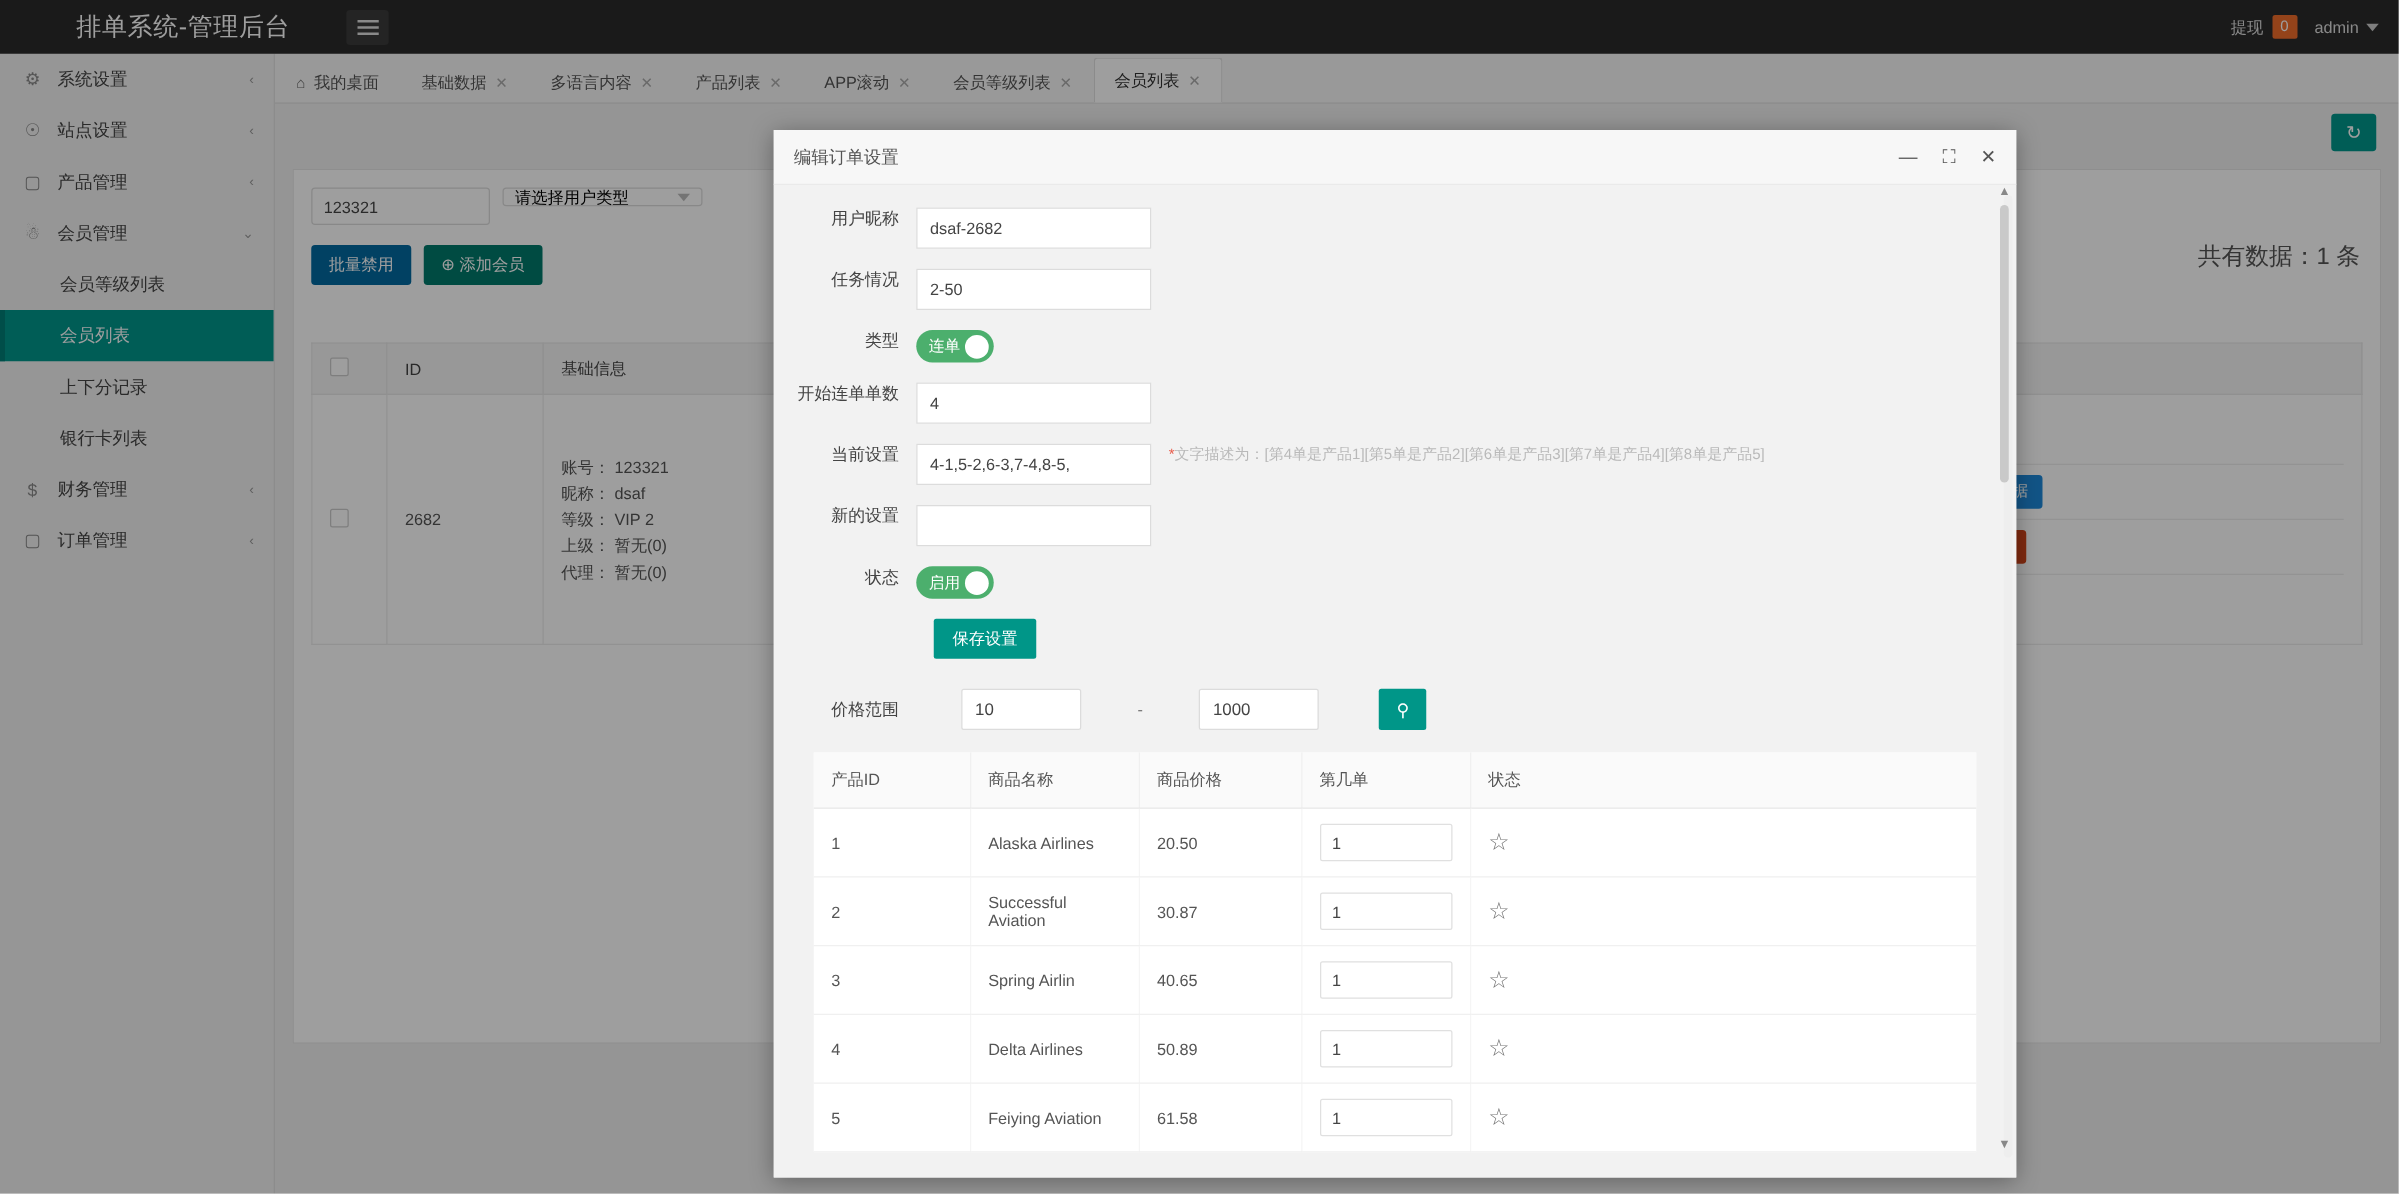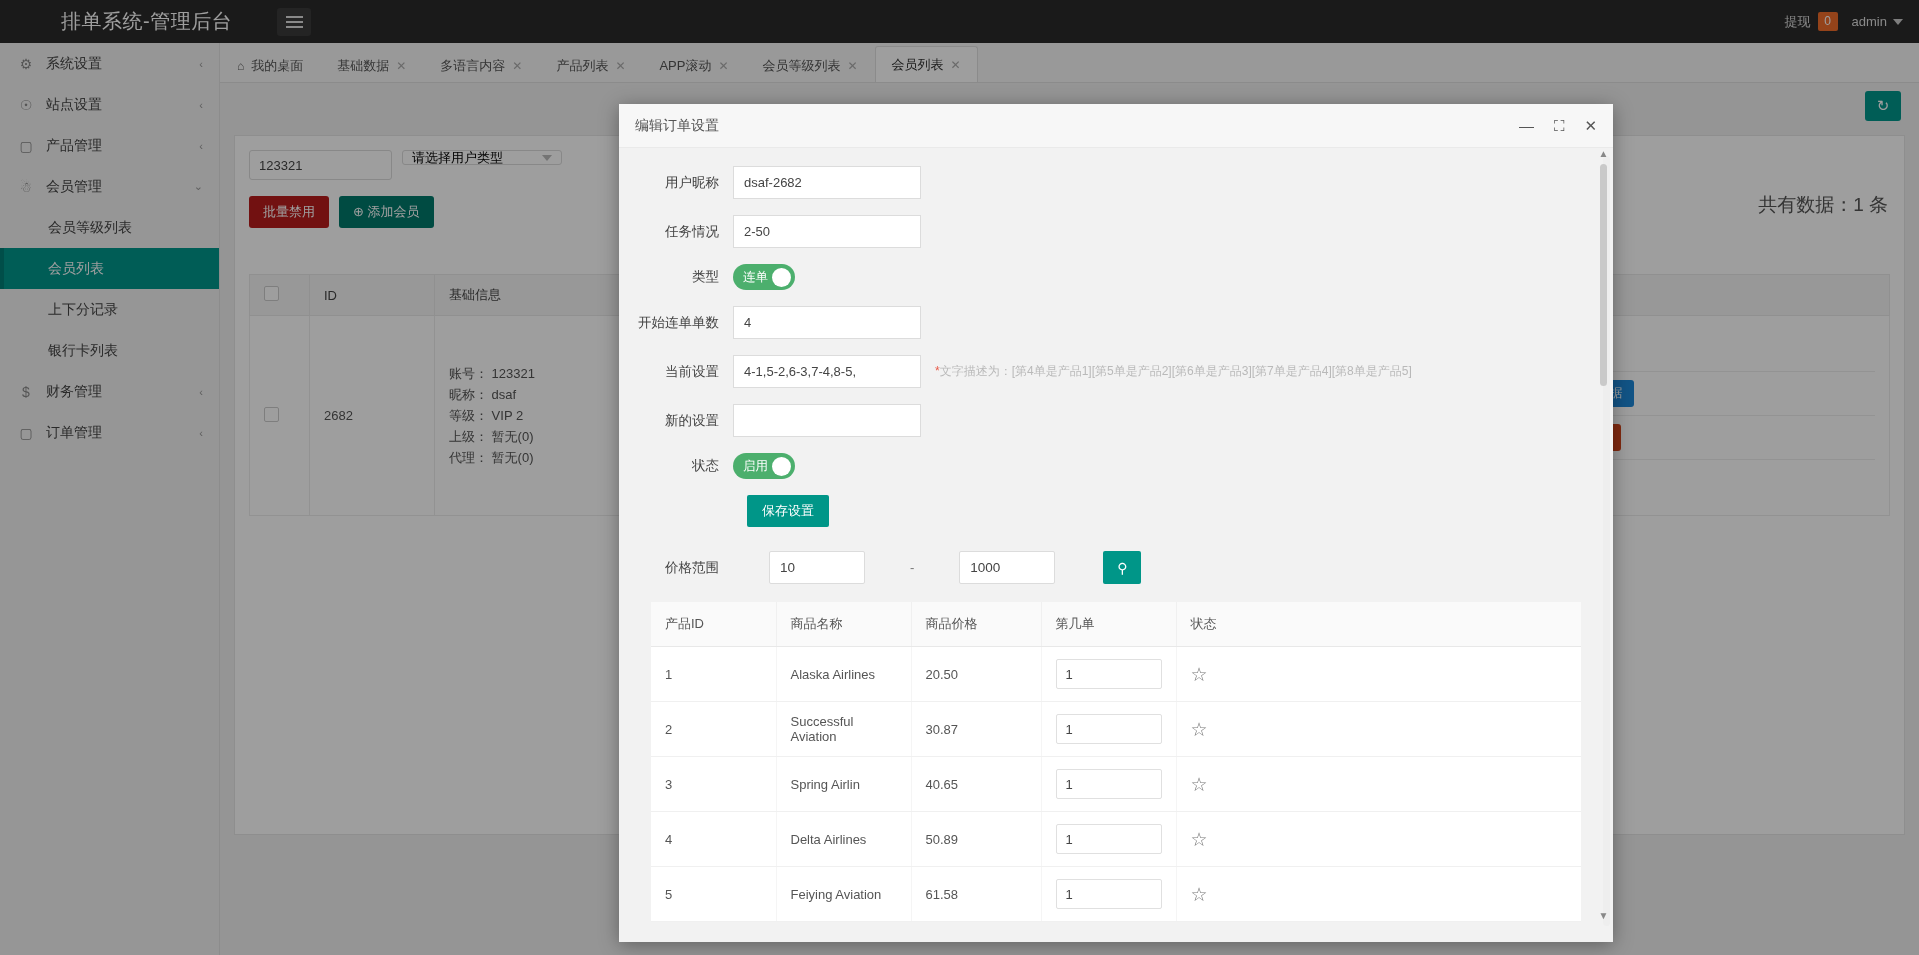--- a/index.html
+++ b/index.html
@@ -121,21 +121,21 @@
     margin-left: auto; width: 0; height: 0;
     border-left: 5px solid transparent; border-right: 5px solid transparent;
     border-top: 6px solid #bbb;
   }
   .btn-row { display: flex; gap: 10px; margin-top: 16px; }
   .btn {
     height: 32px; padding: 0 14px; border-radius: 3px; border: none;
     color: #fff; font-size: 13px; cursor: pointer; display: flex;
     align-items: center; gap: 5px; font-family: inherit;
   }
-  .btn-danger { background: #b91c1c; }
+  .btn-danger { background: #0369a1; }
   .btn-teal { background: #00796b; }
 
   .count-line {
     position: absolute; right: 16px; top: 56px; font-size: 19px; color: #555;
   }
   .dtable {
     margin-top: 46px; width: 100%; border-collapse: collapse; font-size: 13px;
   }
   .dtable th {
     background: #f5f5f5; color: #444; font-weight: normal; text-align: left;
@@ -198,21 +198,21 @@
     position: absolute; right: 1px; bottom: 4px; width: 11px; height: 12px;
     color: #888; font-size: 10px; text-align: center; line-height: 12px;
     cursor: pointer;
   }
   .mscroll-arrow-t {
     position: absolute; right: 1px; top: -8px; width: 11px; height: 12px;
     color: #888; font-size: 10px; text-align: center; line-height: 12px;
     cursor: pointer;
   }
 
-  .frow { display: flex; align-items: center; margin-bottom: 16px; }
+  .frow { display: flex; margin-bottom: 16px; }
   .flabel {
     width: 114px; text-align: right; padding-right: 14px; font-size: 13.5px;
     color: #444; flex: none;
   }
   .finput {
     width: 188px; height: 33px; border: 1px solid #dcdcdc; background: #fff;
     border-radius: 0; padding: 0 10px; font-size: 13px; color: #444;
     font-family: inherit;
   }
   .finput.empty { }

